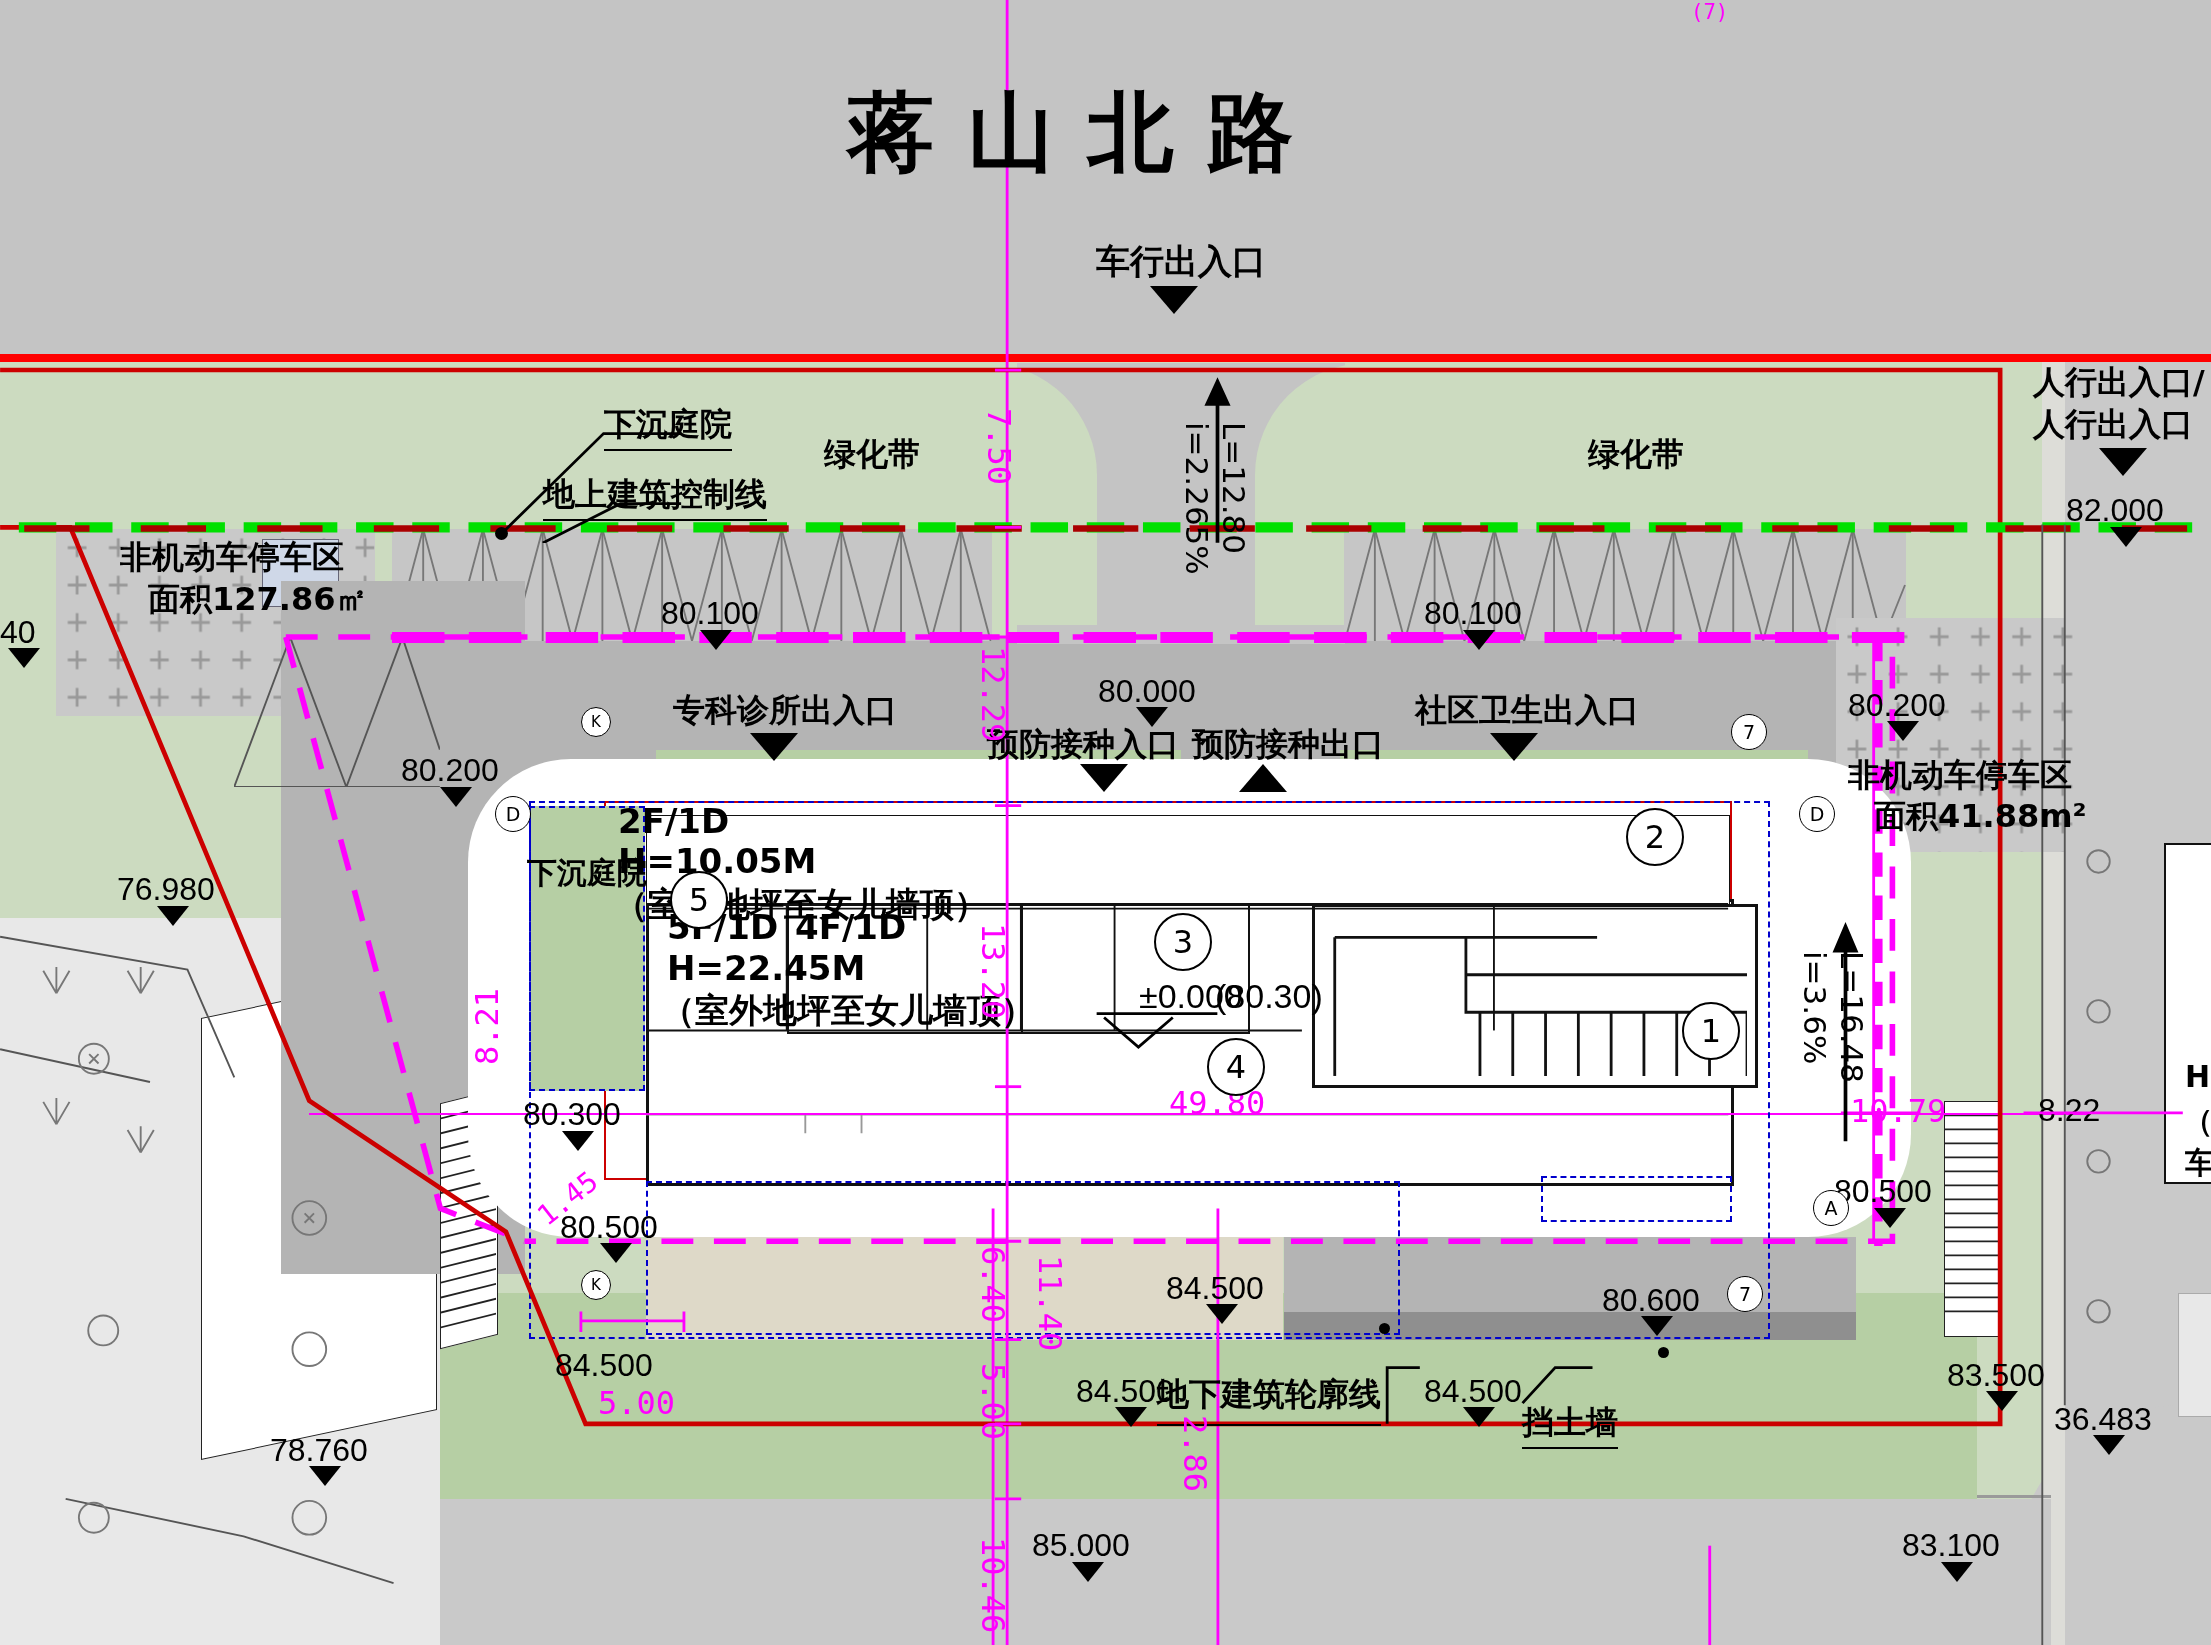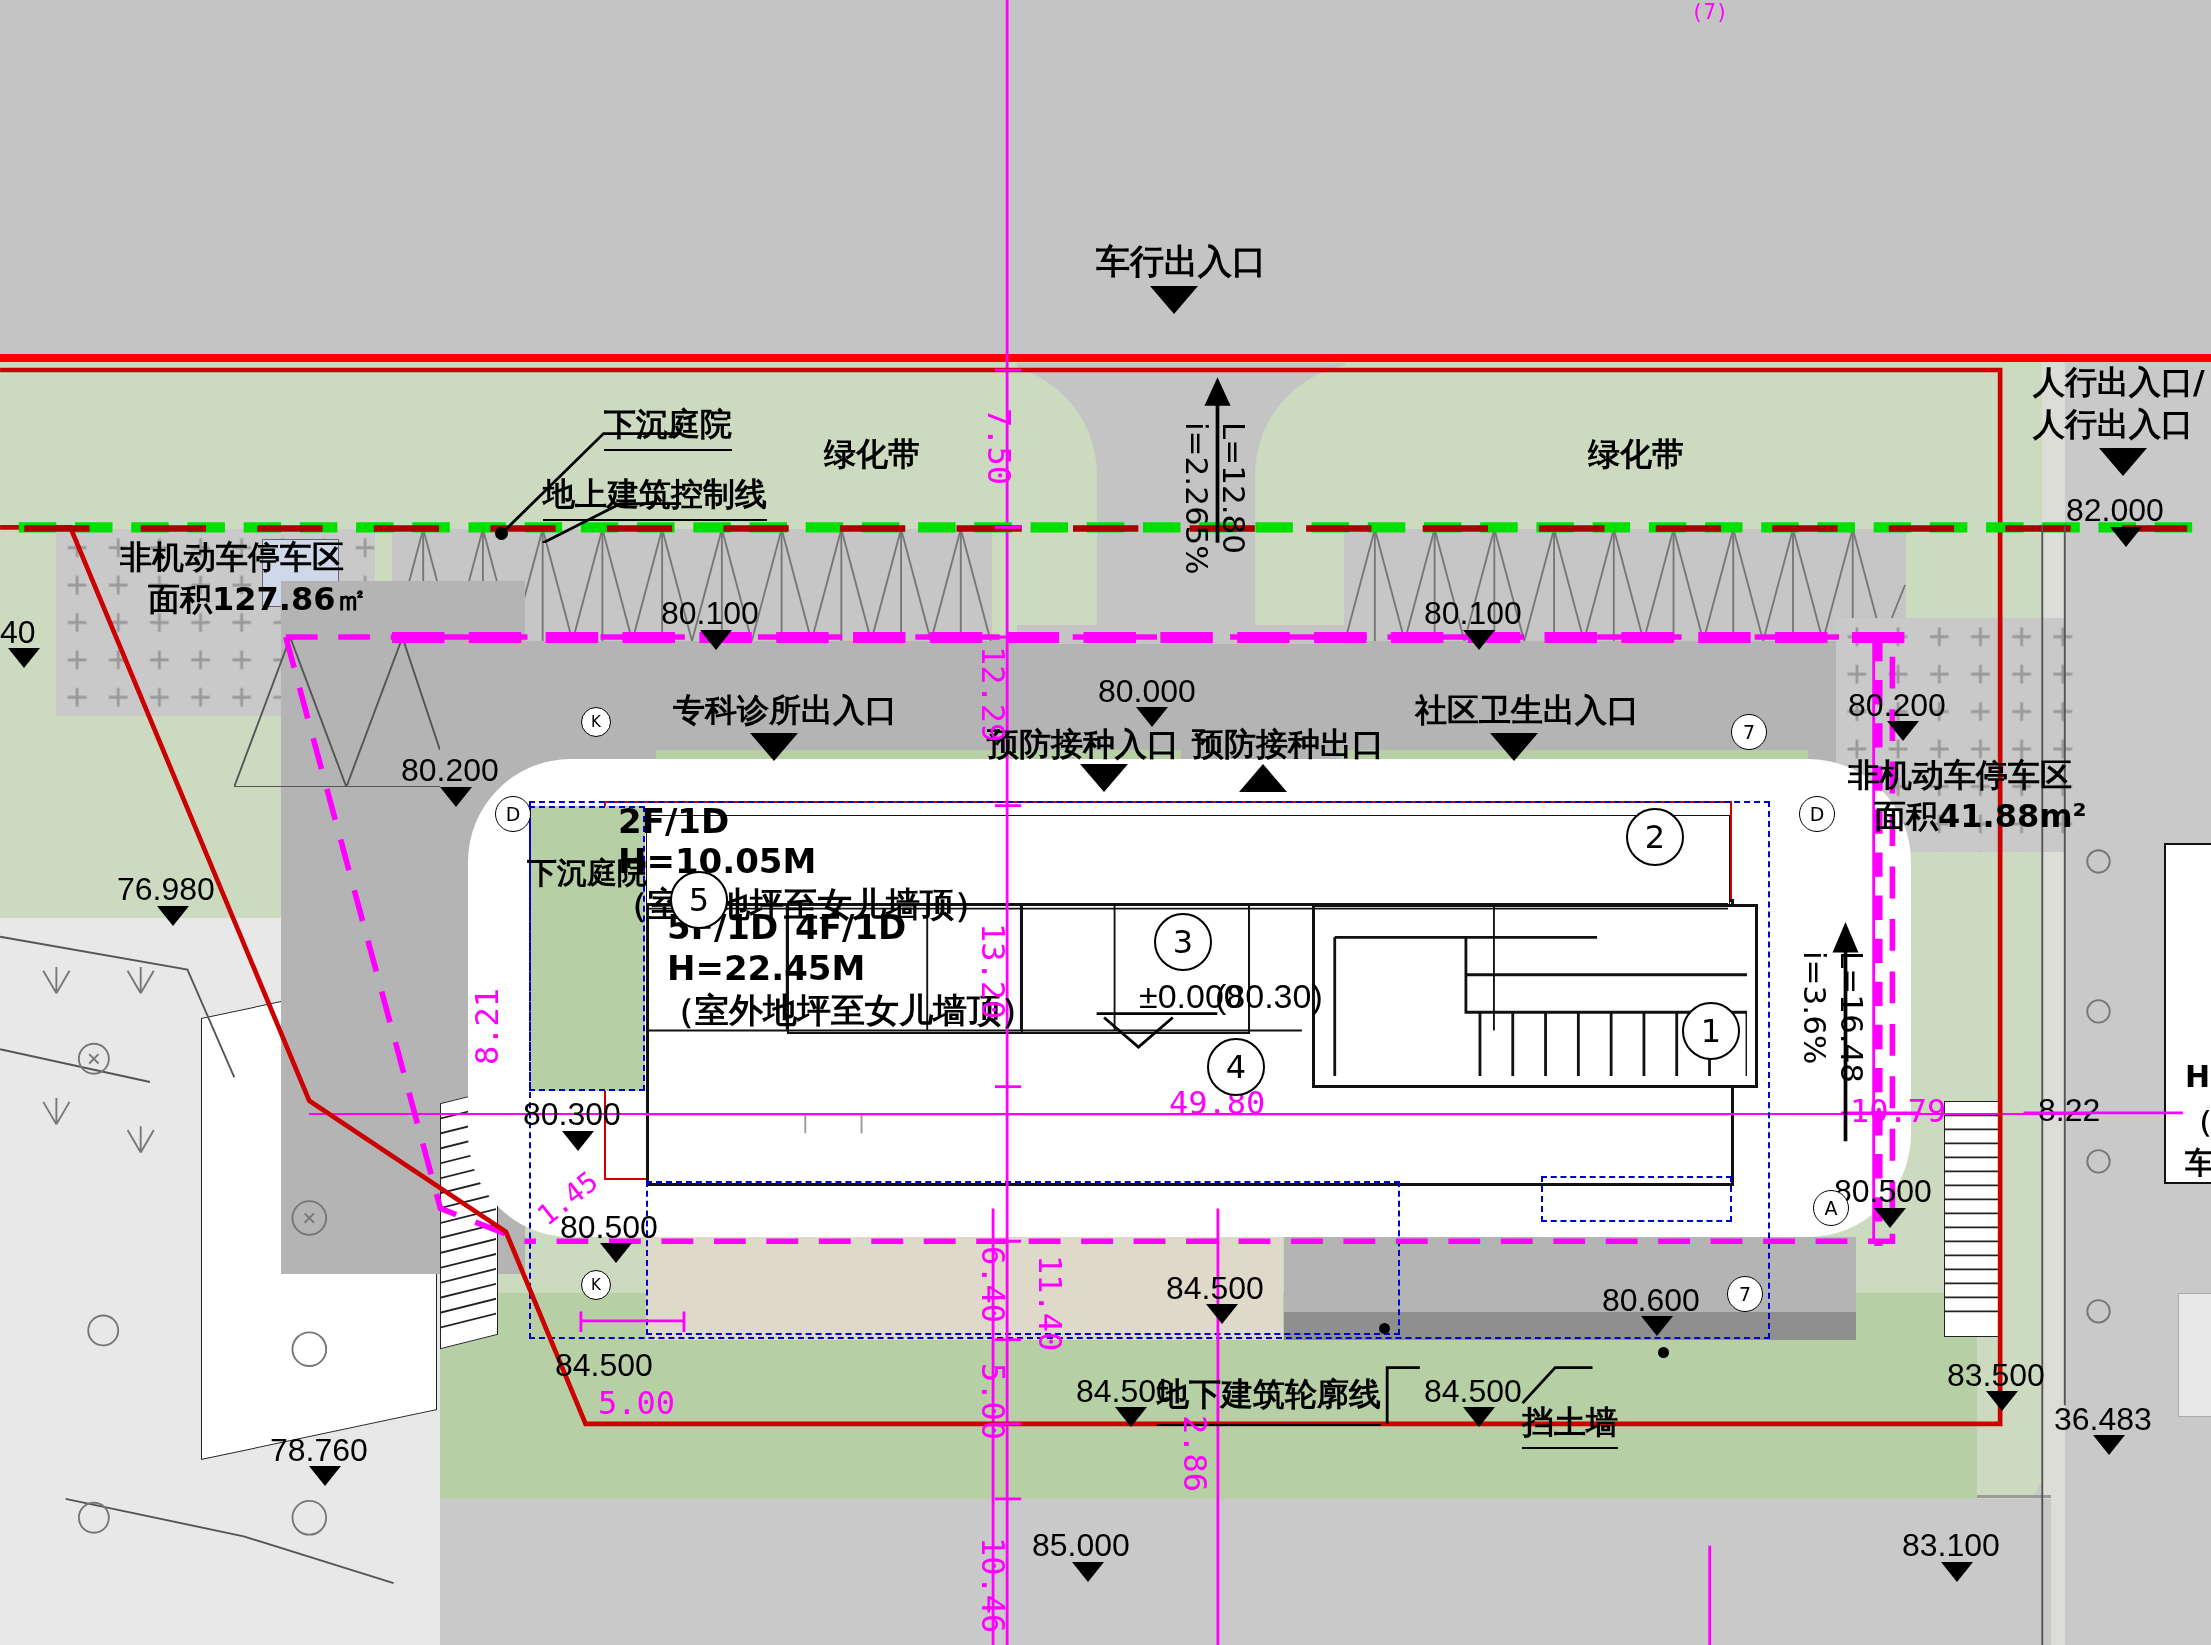--- a/index.html
+++ b/index.html
@@ -263,20 +263,21 @@
       <circle cx="40" cy="40" r="12"></circle>
       <circle cx="40" cy="200" r="12"></circle>
       <circle cx="40" cy="360" r="12"></circle>
       <circle cx="40" cy="520" r="12"></circle>
     </g>
   </svg>
 
   <div class="abs" style="left:2164px;top:843px;width:47px;height:337px;background:#fff;border:2.8px solid #111;"></div>
   <div class="abs" style="left:2178px;top:1293px;width:33px;height:122px;background:#e8e8e8;border:0.9px solid #aaa;"></div>
 
+  <div class="lbl" style="left:848px;top:75px;font-size:86px;letter-spacing:1.9px;">蒋 山 北 路</div>
   <div class="lbl" style="left:1076px;top:239px;font-size:34px;margin-left:20px;">车行出入口</div>
   <div class="tri" style="left:1150px;top:286px;"></div>
 
   <div class="lbl underline" style="left:604px;top:403px;font-size:32px;padding-bottom:1.9px;">下沉庭院</div>
   <div class="lbl underline" style="left:543px;top:473px;font-size:32px;padding-bottom:1.9px;">地上建筑控制线</div>
   <svg class="abs" style="left:468px;top:412px;" width="215" height="131" viewBox="0 0 230 140">
     <g stroke="#000" stroke-width="3" fill="none">
       <path d="M38 128 L145 23 L228 23"></path>
       <path d="M80 140 L163 98 L228 98"></path>
     </g>

